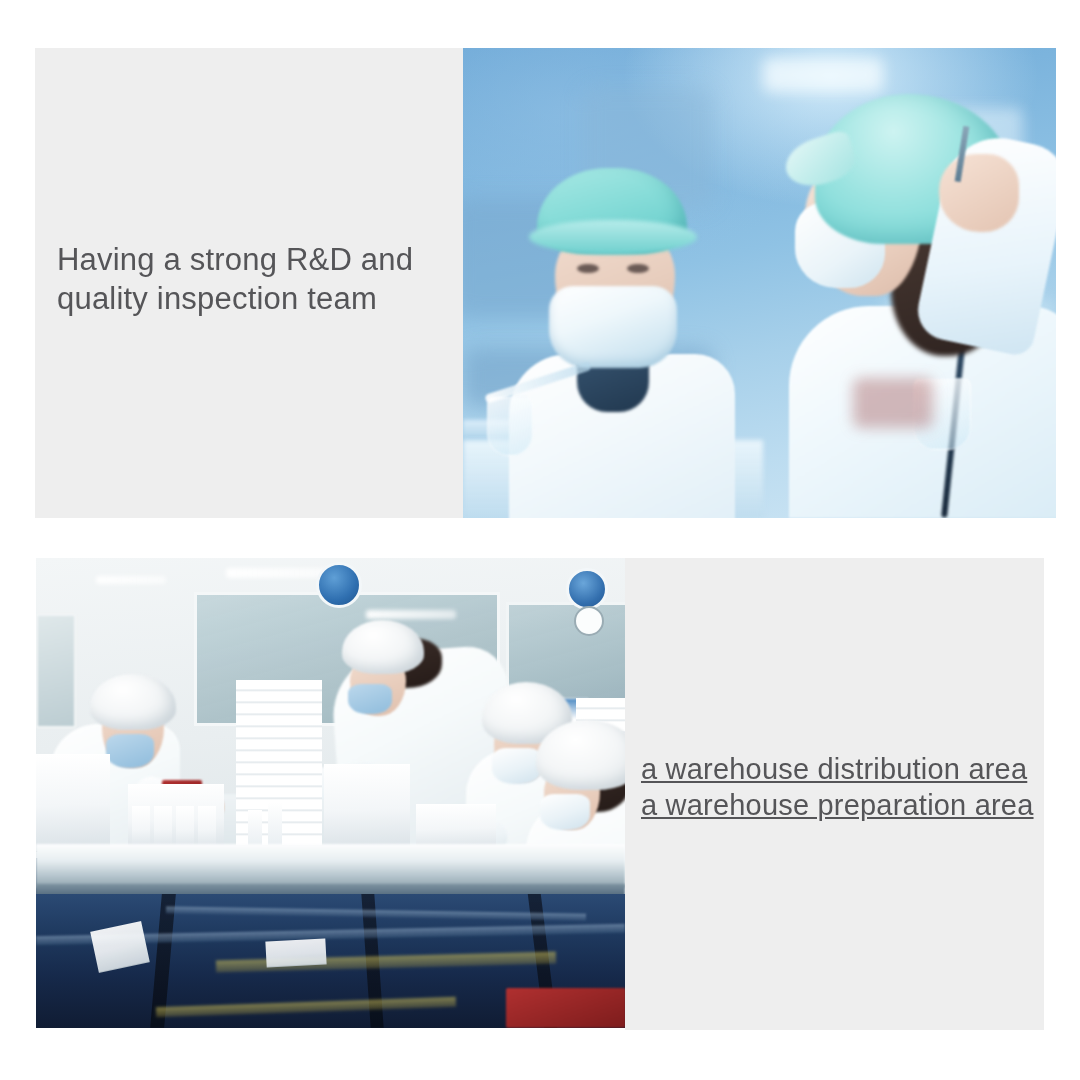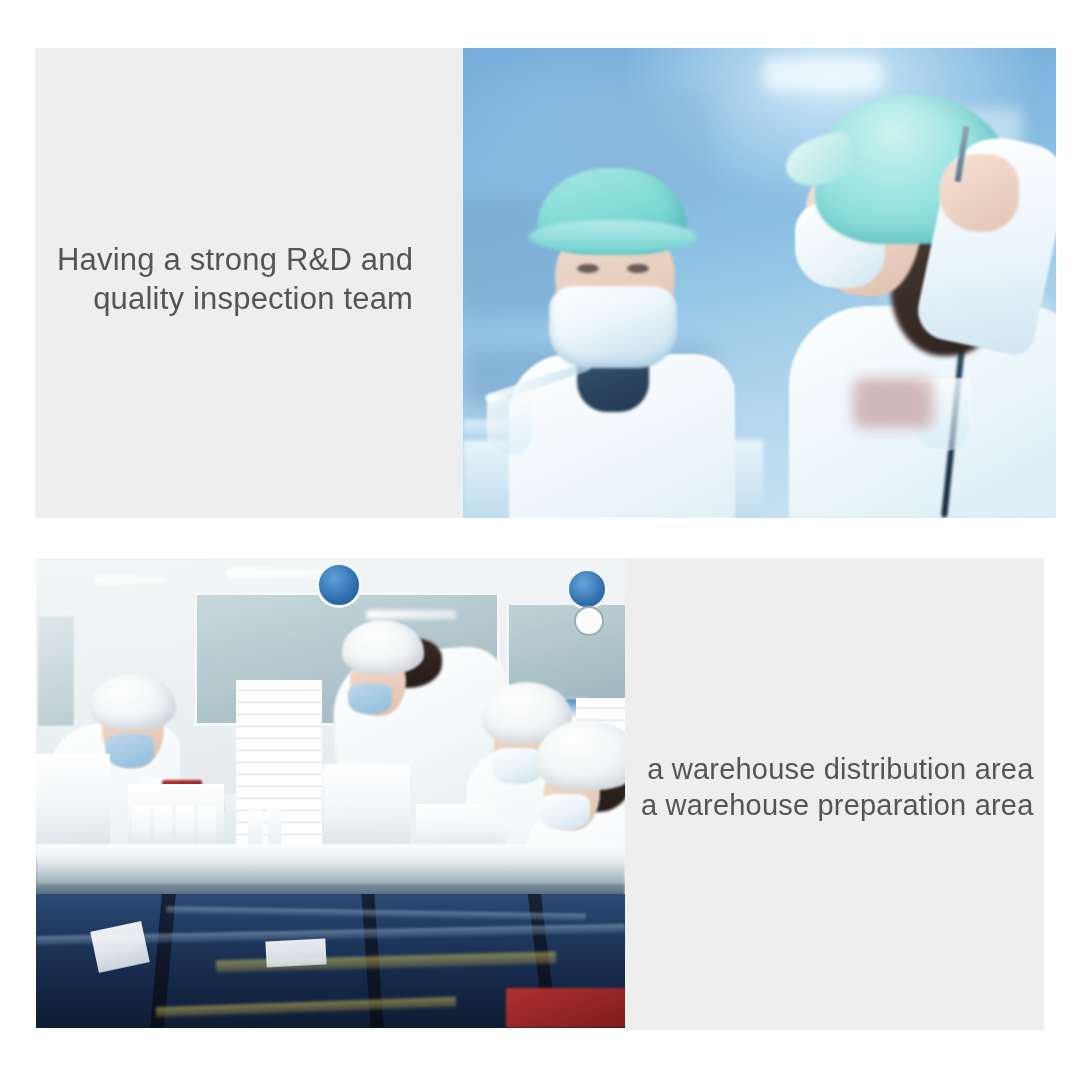--- a/index.html
+++ b/index.html
@@ -25,33 +25,33 @@
     overflow: hidden;
   }
 
   
   .caption {
     position: absolute;
     color: #555558;
     font-weight: 300;
     letter-spacing: 0.2px;
     white-space: pre-line;
-    text-align: right;
   }
   .caption-top {
     left: 57px;
     top: 240px;
     font-size: 31px;
     line-height: 39px;
   }
   .caption-bottom {
     left: 641px;
     top: 751px;
     font-size: 29px;
     line-height: 36px;
+    text-decoration: underline;
   }
 
   
   #photo-lab {
     left: 463px;
     top: 48px;
     width: 593px;
     height: 470px;
     background:
       radial-gradient(ellipse 50% 40% at 62% 6%, rgba(225,245,255,0.85), rgba(225,245,255,0) 70%),

